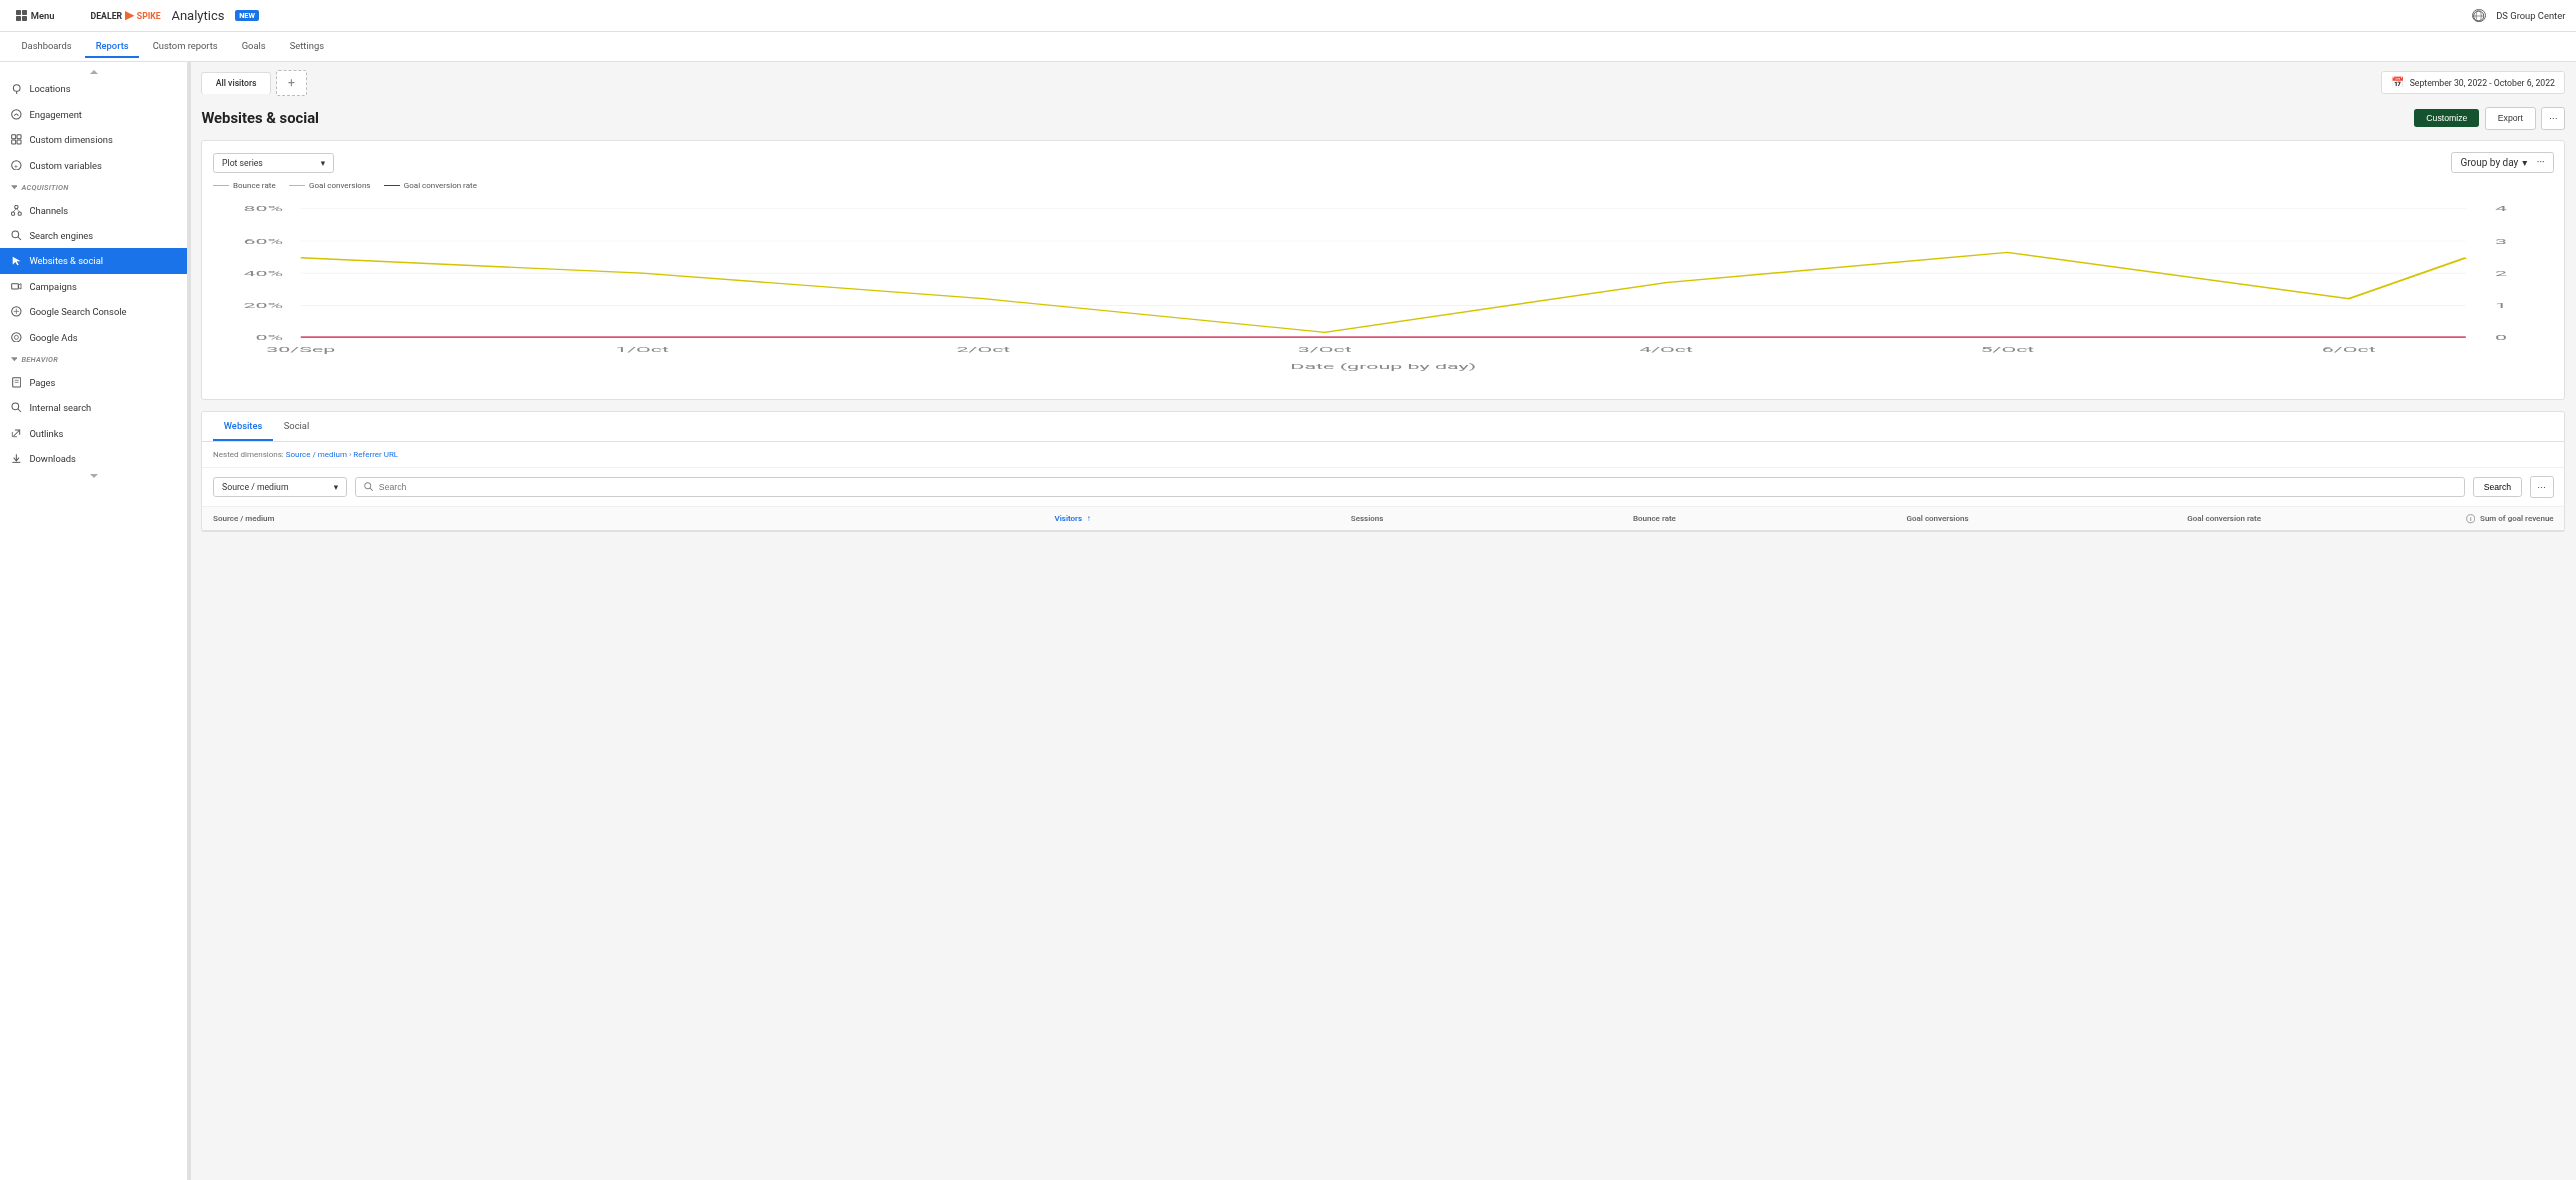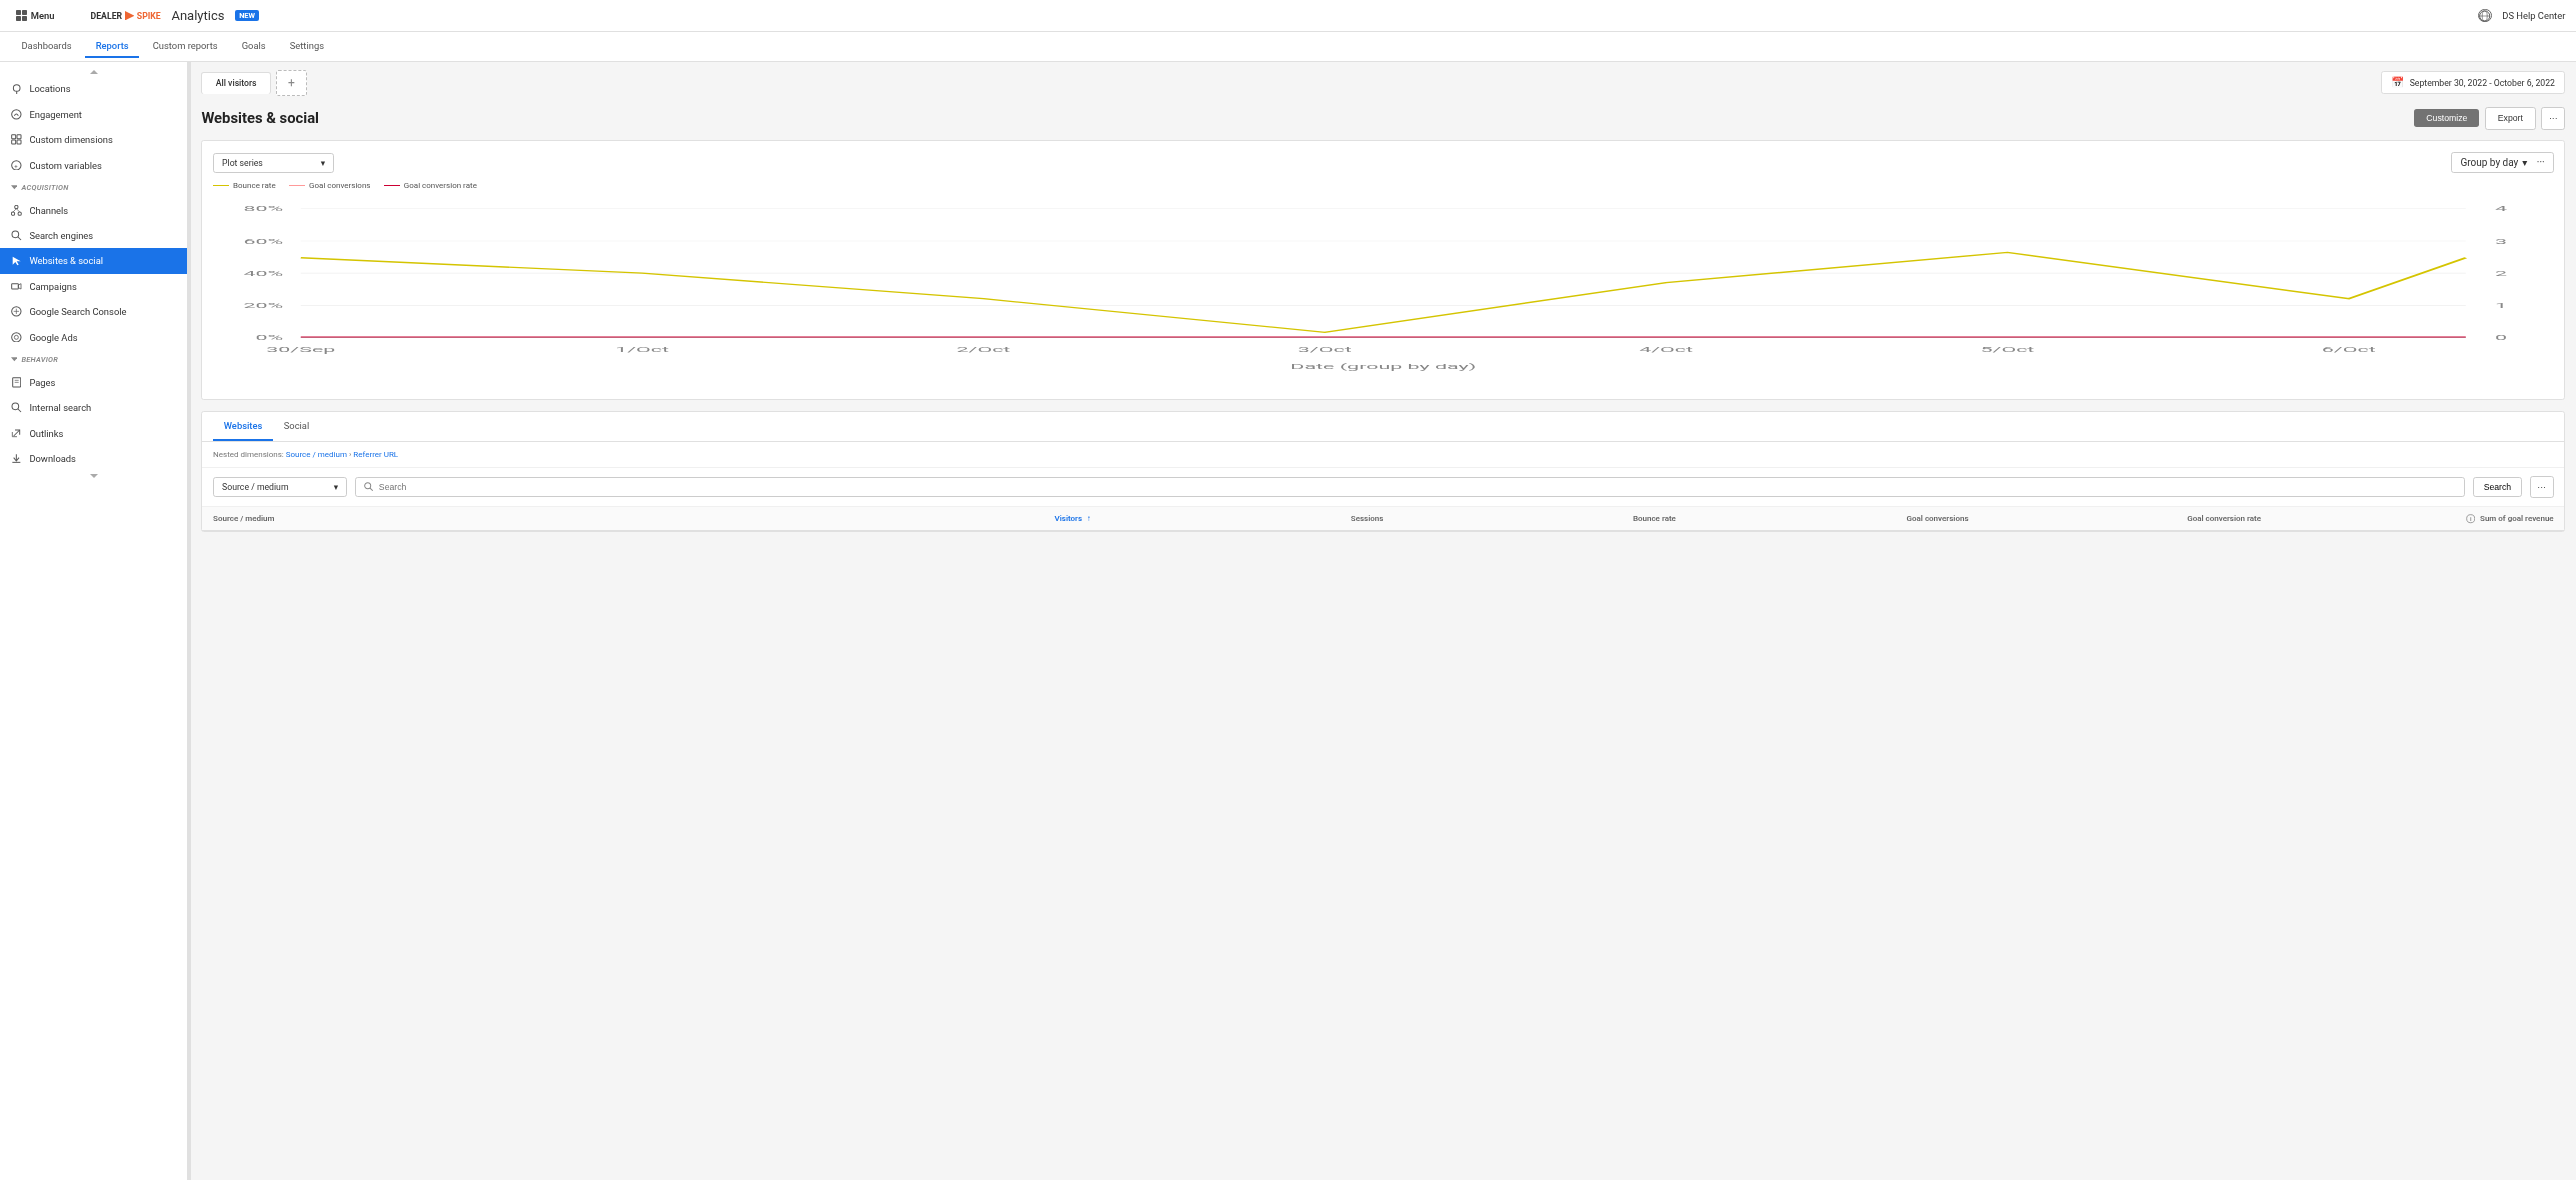--- a/index.html
+++ b/index.html
@@ -45,21 +45,21 @@
     .segment-tab.active { background: #fff; border-bottom: none; font-weight: 500; }
     .add-segment-btn { background: #fff; border: 0.7px dashed #bbb; border-radius: 2.7px; padding: 5.4px 10.7px; font-size: 12px; cursor: pointer; color: #888; }
     .date-range { margin-left: auto; display: flex; align-items: center; gap: 5.4px; background: #fff; border: 0.7px solid #ddd; border-radius: 2.7px; padding: 4px 9.4px; font-size: 8.7px; cursor: pointer; }
     .cal-icon { color: #555; font-size: 10.7px; }
 
     
     .report-content { padding: 10.7px; }
     .report-header { display: flex; align-items: center; margin-bottom: 10.7px; }
     .report-title { font-size: 14.8px; font-weight: 700; color: #222; }
     .report-actions { margin-left: auto; display: flex; gap: 5.4px; align-items: center; }
-    .btn-customize { background: #737373; color: #fff; border: none; border-radius: 2.7px; padding: 4px 12px; font-size: 8.7px; cursor: pointer; font-weight: 500; }
+    .btn-customize { background: #14532d; color: #fff; border: none; border-radius: 2.7px; padding: 4px 12px; font-size: 8.7px; cursor: pointer; font-weight: 500; }
     .btn-export { background: #fff; color: #333; border: 0.7px solid #ccc; border-radius: 2.7px; padding: 5.4px 12px; font-size: 8.7px; cursor: pointer; }
     .btn-more { background: #fff; color: #333; border: 0.7px solid #ccc; border-radius: 2.7px; padding: 5.4px 6.7px; font-size: 8.7px; cursor: pointer; }
 
     
     .chart-panel { background: #fff; border-radius: 2.7px; border: 0.7px solid #e0e0e0; padding: 10.7px; margin-bottom: 10.7px; }
     .chart-controls { display: flex; align-items: center; margin-bottom: 8px; }
     .plot-series-select { display: flex; align-items: center; border: 0.7px solid #ccc; border-radius: 2.7px; padding: 4px 8px; background: #fff; font-size: 8.7px; cursor: pointer; gap: 5.4px; min-width: 121px; text-align: center; }
     .select-arrow { margin-left: auto; }
     .group-by-btn { margin-left: auto; display: flex; align-items: center; gap: 4px; border: 0.7px solid #ccc; border-radius: 2.7px; padding: 4px 8px; background: #fff; font-size: 10px; cursor: pointer; }
     .chart-legend { display: flex; align-items: center; gap: 13.4px; margin-bottom: 8px; font-size: 8px; color: #555; }
@@ -121,21 +121,21 @@
   <span style="font-size:13px;color:#333;">Analytics</span>
   <span class="new-badge">NEW</span>
   <div class="top-bar-right">
     <div class="globe-icon">
       <svg width="12" height="12" viewBox="0 0 18 18" fill="none">
           <circle cx="9" cy="9" r="8" stroke="#555" stroke-width="1.5"></circle>
           <ellipse cx="9" cy="9" rx="4" ry="8" stroke="#555" stroke-width="1"></ellipse>
           <line x1="1" y1="9" x2="17" y2="9" stroke="#555" stroke-width="1"></line>
         </svg>
     </div>
-    <span style="font-size:9.4px;cursor:pointer;">DS Help Center</span>
+    <span style="font-size:9.4px;cursor:pointer;">DS Group Center</span>
   </div>
 </div>
 
 <div class="nav-tabs">
   <a class="nav-tab">Dashboards</a>
   <a class="nav-tab active">Reports</a>
   <a class="nav-tab">Custom reports</a>
   <a class="nav-tab">Goals</a>
   <a class="nav-tab">Settings</a>
 </div>

